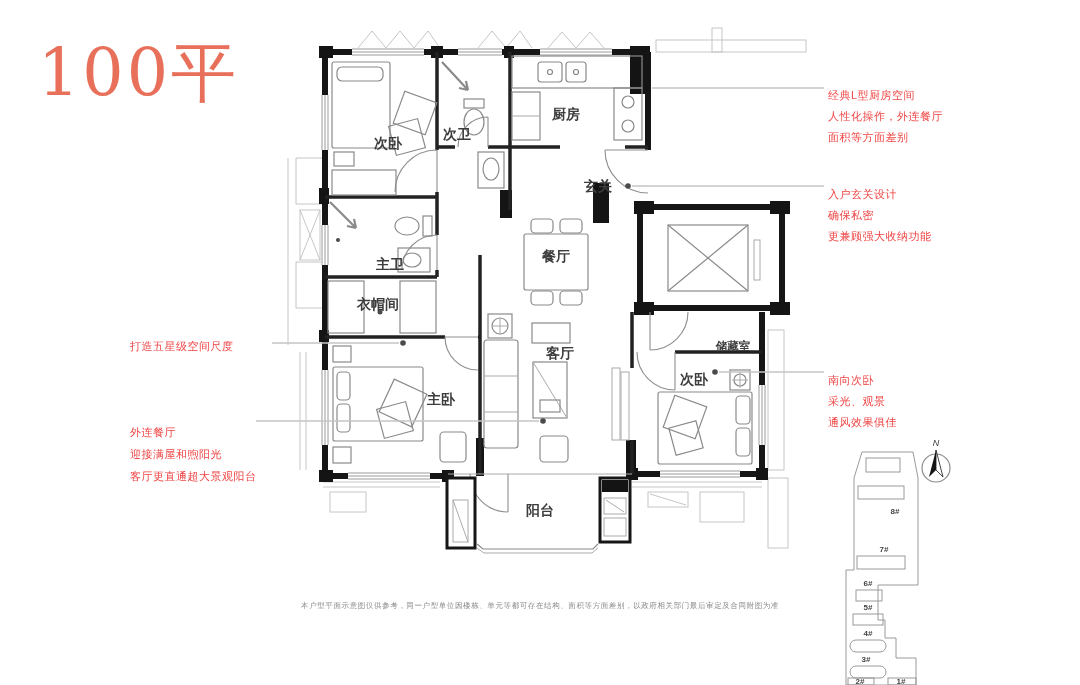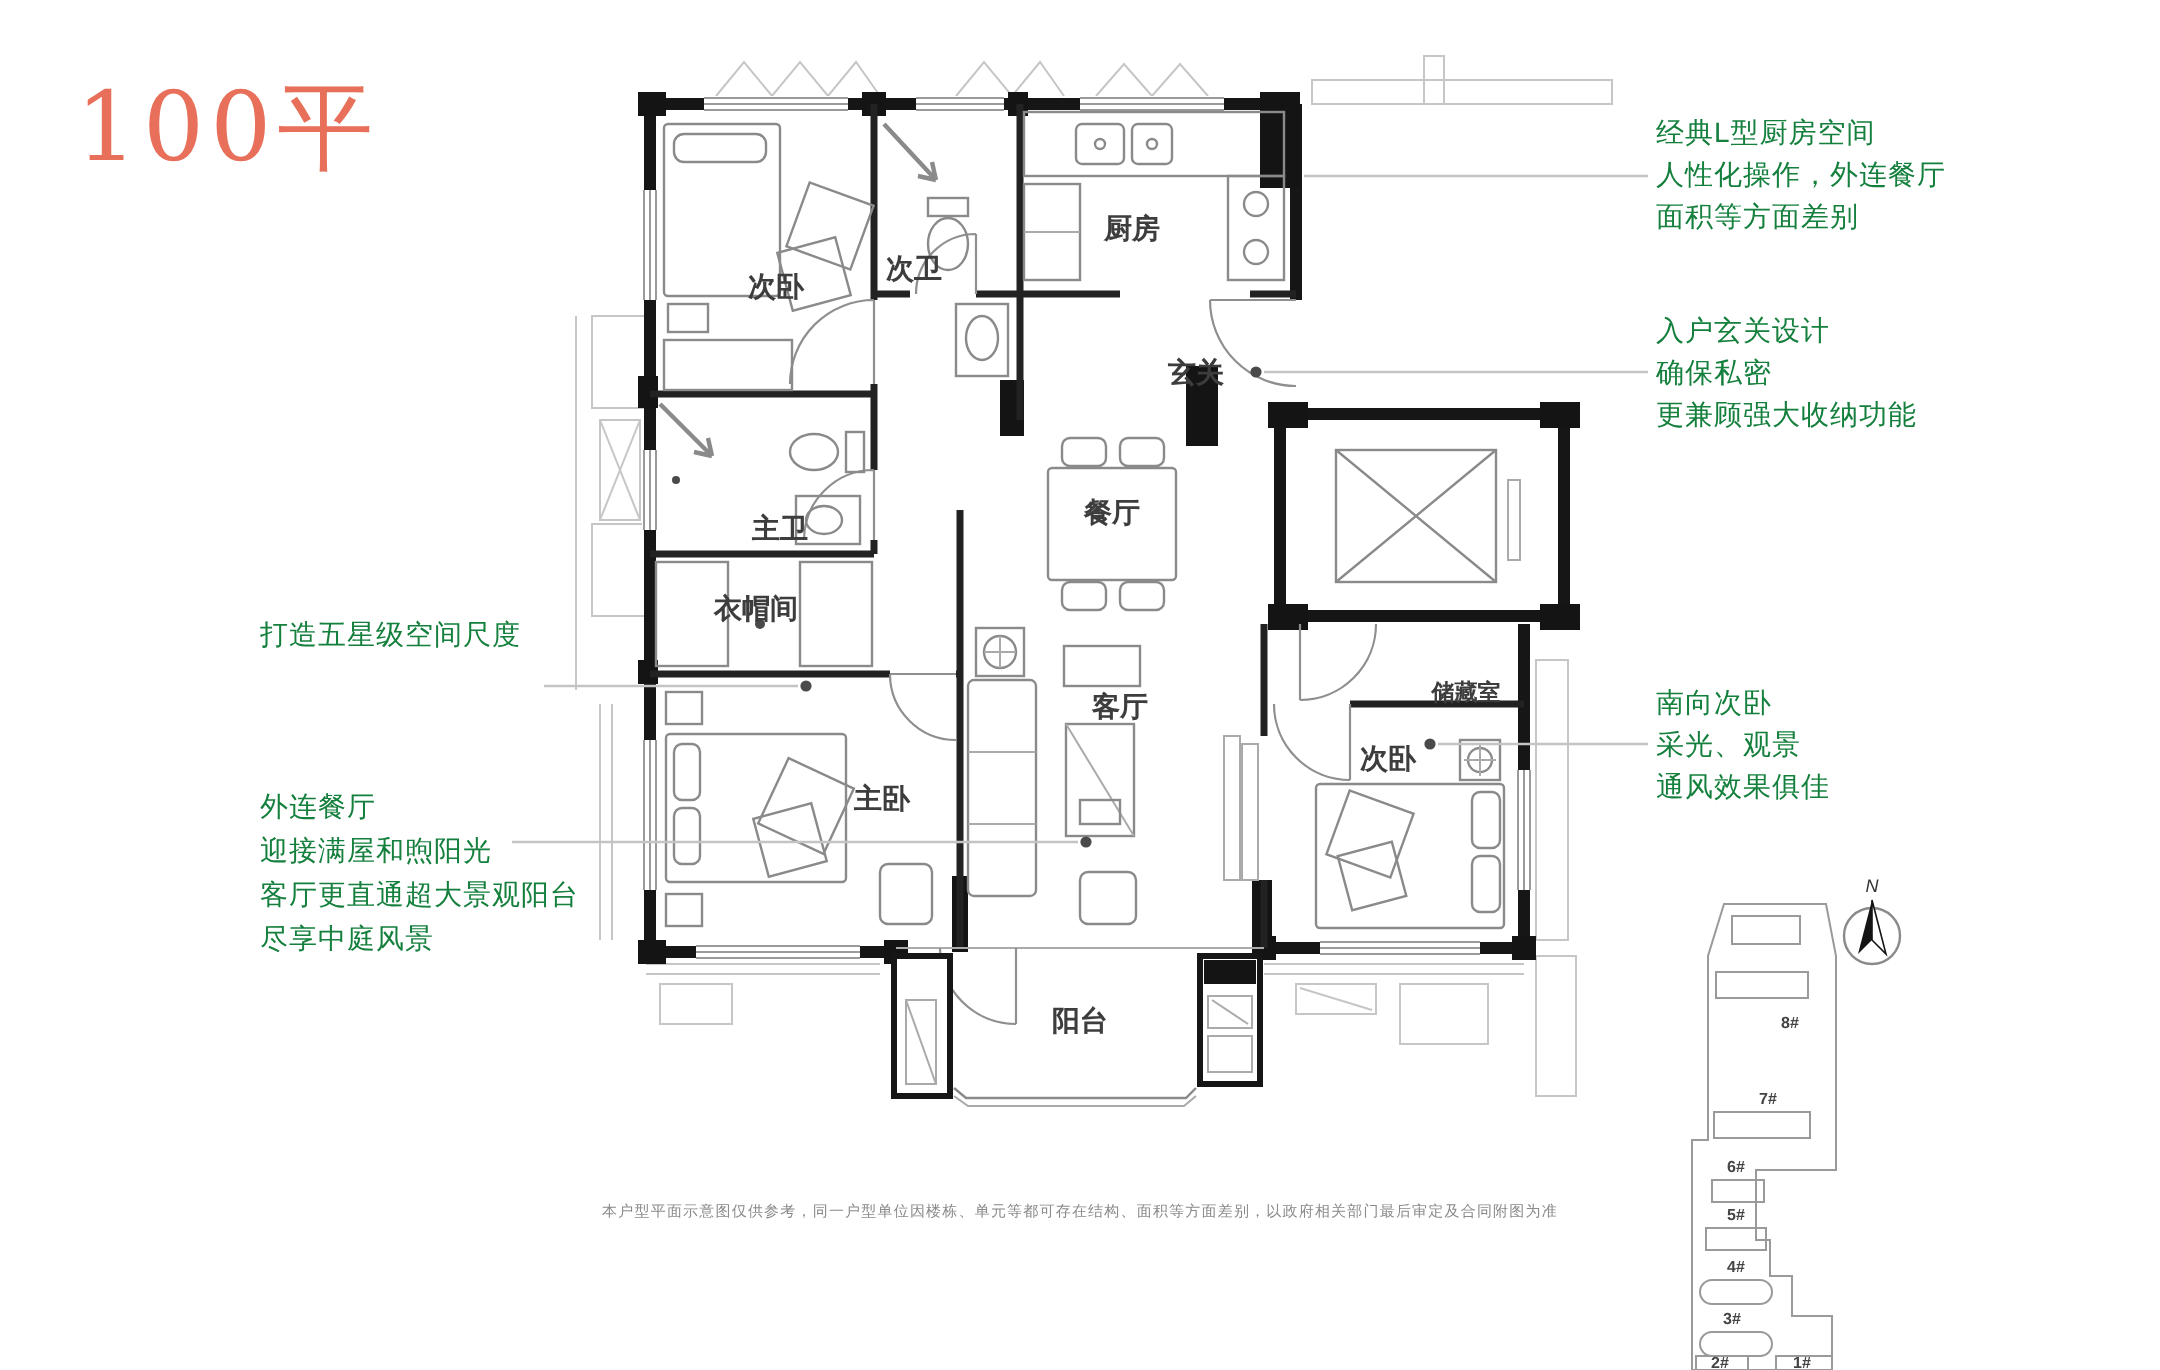--- a/index.html
+++ b/index.html
@@ -1,21 +1,21 @@
 <!DOCTYPE html>
 <html><head>
 <meta charset="utf-8">
 <style>
   html,body{margin:0;padding:0;background:#fff;}
   #stage{position:relative;width:1080px;height:685px;background:#fff;overflow:hidden;
          font-family:"Liberation Sans",sans-serif;color:#333;}
   #plan-svg{position:absolute;left:0;top:0;}
   .title{position:absolute;left:38px;top:40px;font-family:"DejaVu Serif",serif;
-         font-size:48px;font-weight:500;color:#E8705A;letter-spacing:3px;line-height:1;}
-  .ann{position:absolute;font-size:14px;line-height:21px;color:#15803d;letter-spacing:.5px;white-space:nowrap;}
+         font-size:65px;font-weight:500;color:#E8705A;letter-spacing:3px;line-height:1;}
+  .ann{position:absolute;font-size:11px;line-height:21px;color:#ef4444;letter-spacing:.5px;white-space:nowrap;margin-top:29px;}
   .ann.l{line-height:22px;}
   .disclaimer{position:absolute;top:601px;left:50%;transform:translateX(-50%);
               font-size:7.5px;color:#8a8a8a;white-space:nowrap;letter-spacing:.6px;}
   
   .wx{stroke:#161616;stroke-width:6;fill:none;stroke-linecap:butt;}
   .wi{stroke:#222;stroke-width:3.5;fill:none;}
   .win{stroke:#9a9a9a;stroke-width:1;fill:none;}
   .f{stroke:#8a8a8a;stroke-width:1.2;fill:none;}
   .f2{stroke:#8a8a8a;stroke-width:2.2;fill:none;}
   .fl{stroke:#aaa;stroke-width:1;fill:none;}
@@ -303,21 +303,20 @@
     </g>
   </svg>
 
   <div class="ann l" style="left:130px;top:306px">
     <div>打造五星级空间尺度</div>
   </div>
   <div class="ann l" style="left:130px;top:392px">
     <div>外连餐厅</div>
     <div>迎接满屋和煦阳光</div>
     <div>客厅更直通超大景观阳台</div>
-    <div>尽享中庭风景</div>
   </div>
   <div class="ann" style="left:828px;top:56px">
     <div>经典L型厨房空间</div>
     <div>人性化操作，外连餐厅</div>
     <div>面积等方面差别</div>
   </div>
   <div class="ann" style="left:828px;top:155px">
     <div>入户玄关设计</div>
     <div>确保私密</div>
     <div>更兼顾强大收纳功能</div>

